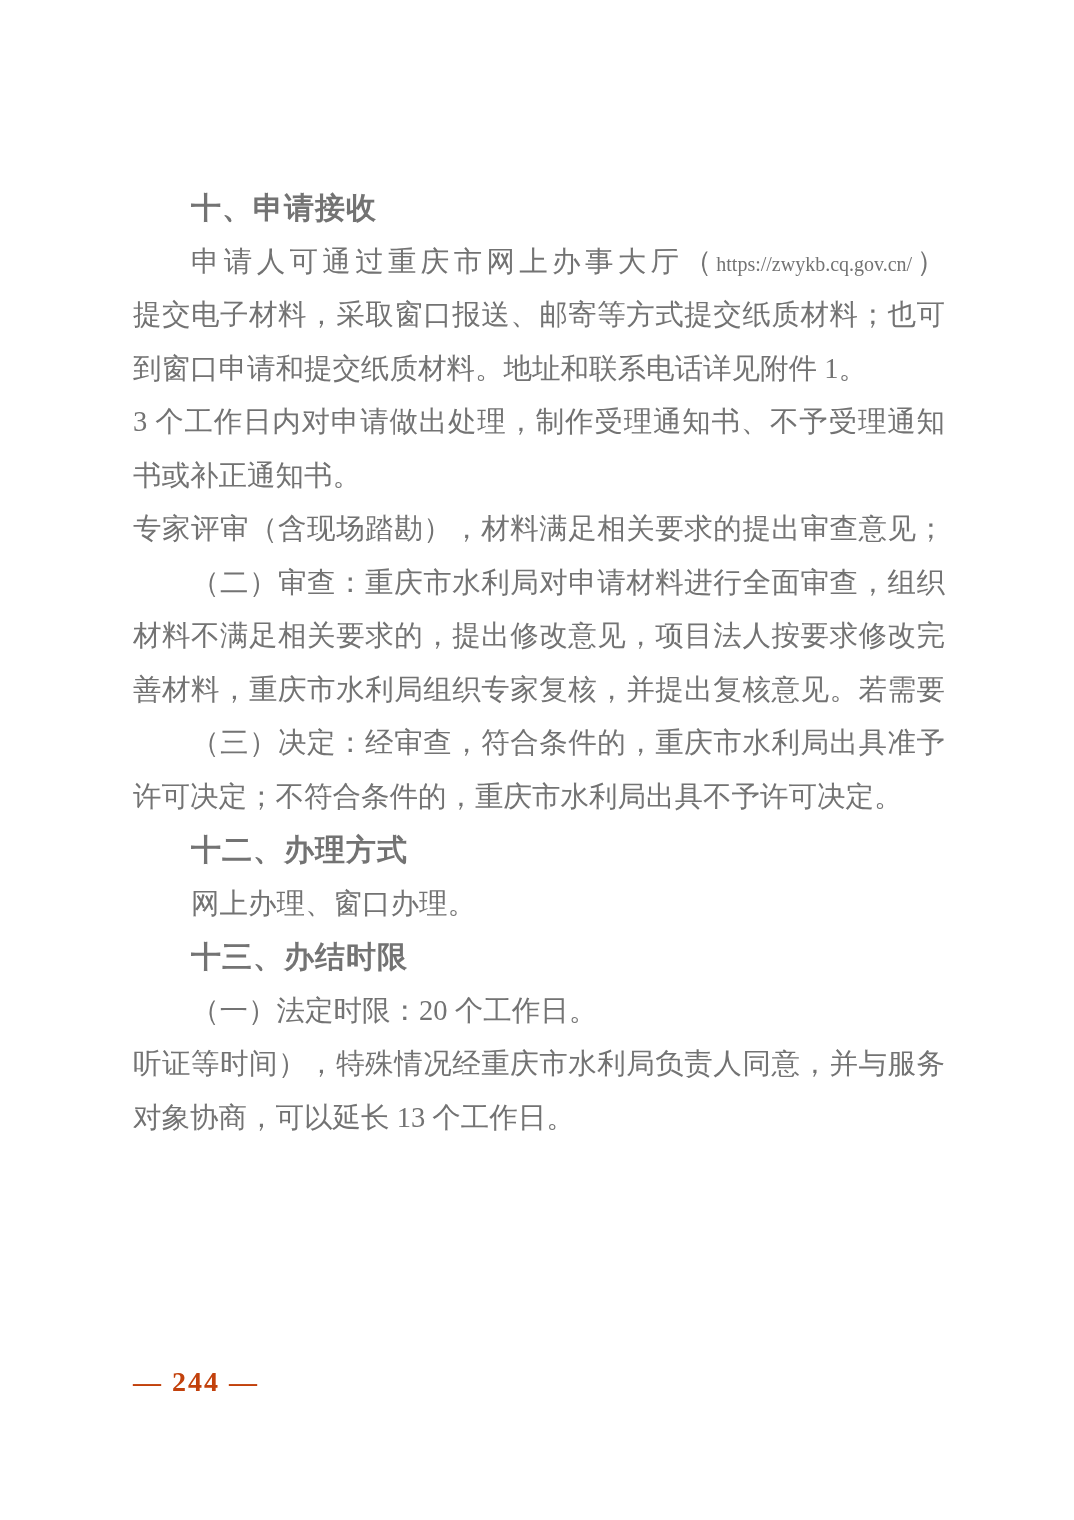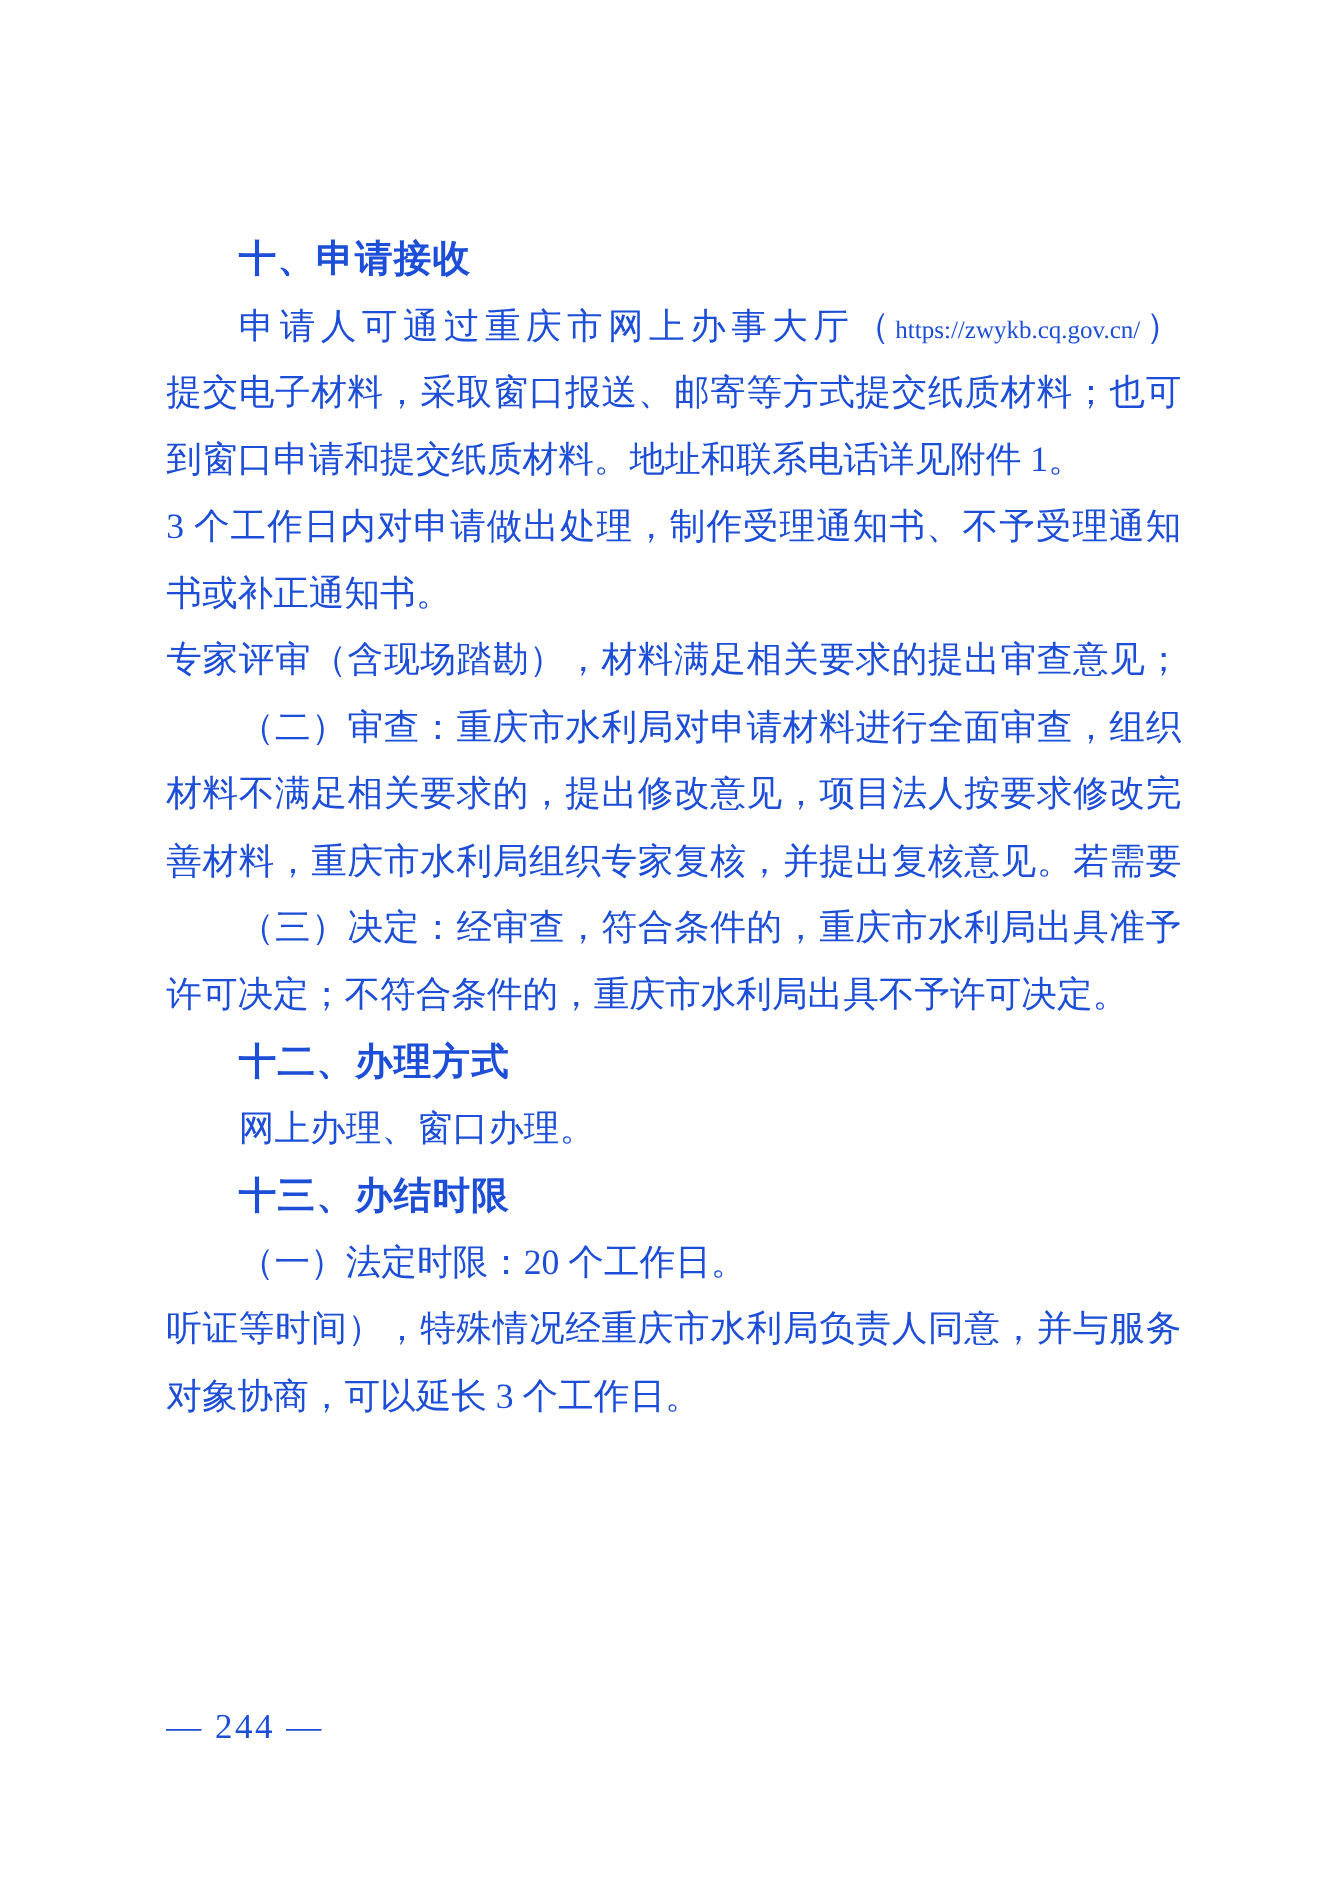--- a/index.html
+++ b/index.html
@@ -14,41 +14,42 @@
     position: absolute;
     left: 133px;
     top: 181px;
     width: 812px;
   }
   .ln {
     font-family: "Liberation Serif", "DejaVu Serif", serif;
     font-size: 28.5px;
     line-height: 53.5px;
     height: 53.5px;
-    color: #1d4ed8;
+    color: #737373;
     overflow: hidden;
   }
   .ind { text-indent: 58px; }
   .j { text-align: justify; text-align-last: justify; }
   .h {
     font-family: "Liberation Sans", "DejaVu Sans", sans-serif;
     font-weight: 700;
     font-size: 30px;
     letter-spacing: 1px;
   }
   .url { font-size: 20px; }
   .footer {
     position: absolute;
     left: 133px;
     top: 1362px;
     font-family: "Liberation Serif", "DejaVu Serif", serif;
     font-size: 28px;
     line-height: 40px;
-    color: #1d4ed8;
+    color: #c2410c;
     letter-spacing: 2px;
+    font-weight: bold;
   }
 </style>
 </head>
 <body>
 
 <div class="page">
   <div class="content">
 
     <div class="ln h ind">十、申请接收</div>
 
@@ -69,18 +70,18 @@
     <div class="ln ind j">（三）决定：经审查，符合条件的，重庆市水利局出具准予</div>
     <div class="ln">许可决定；不符合条件的，重庆市水利局出具不予许可决定。</div>
 
     <div class="ln h ind">十二、办理方式</div>
     <div class="ln ind">网上办理、窗口办理。</div>
 
     <div class="ln h ind">十三、办结时限</div>
     <div class="ln ind">（一）法定时限：20 个工作日。</div>
 
     <div class="ln j">听证等时间），特殊情况经重庆市水利局负责人同意，并与服务</div>
-    <div class="ln">对象协商，可以延长 3 个工作日。</div>
+    <div class="ln">对象协商，可以延长 13 个工作日。</div>
 
   </div>
 
   <div class="footer">— 244 —</div>
 </div>
 
 </body></html>

